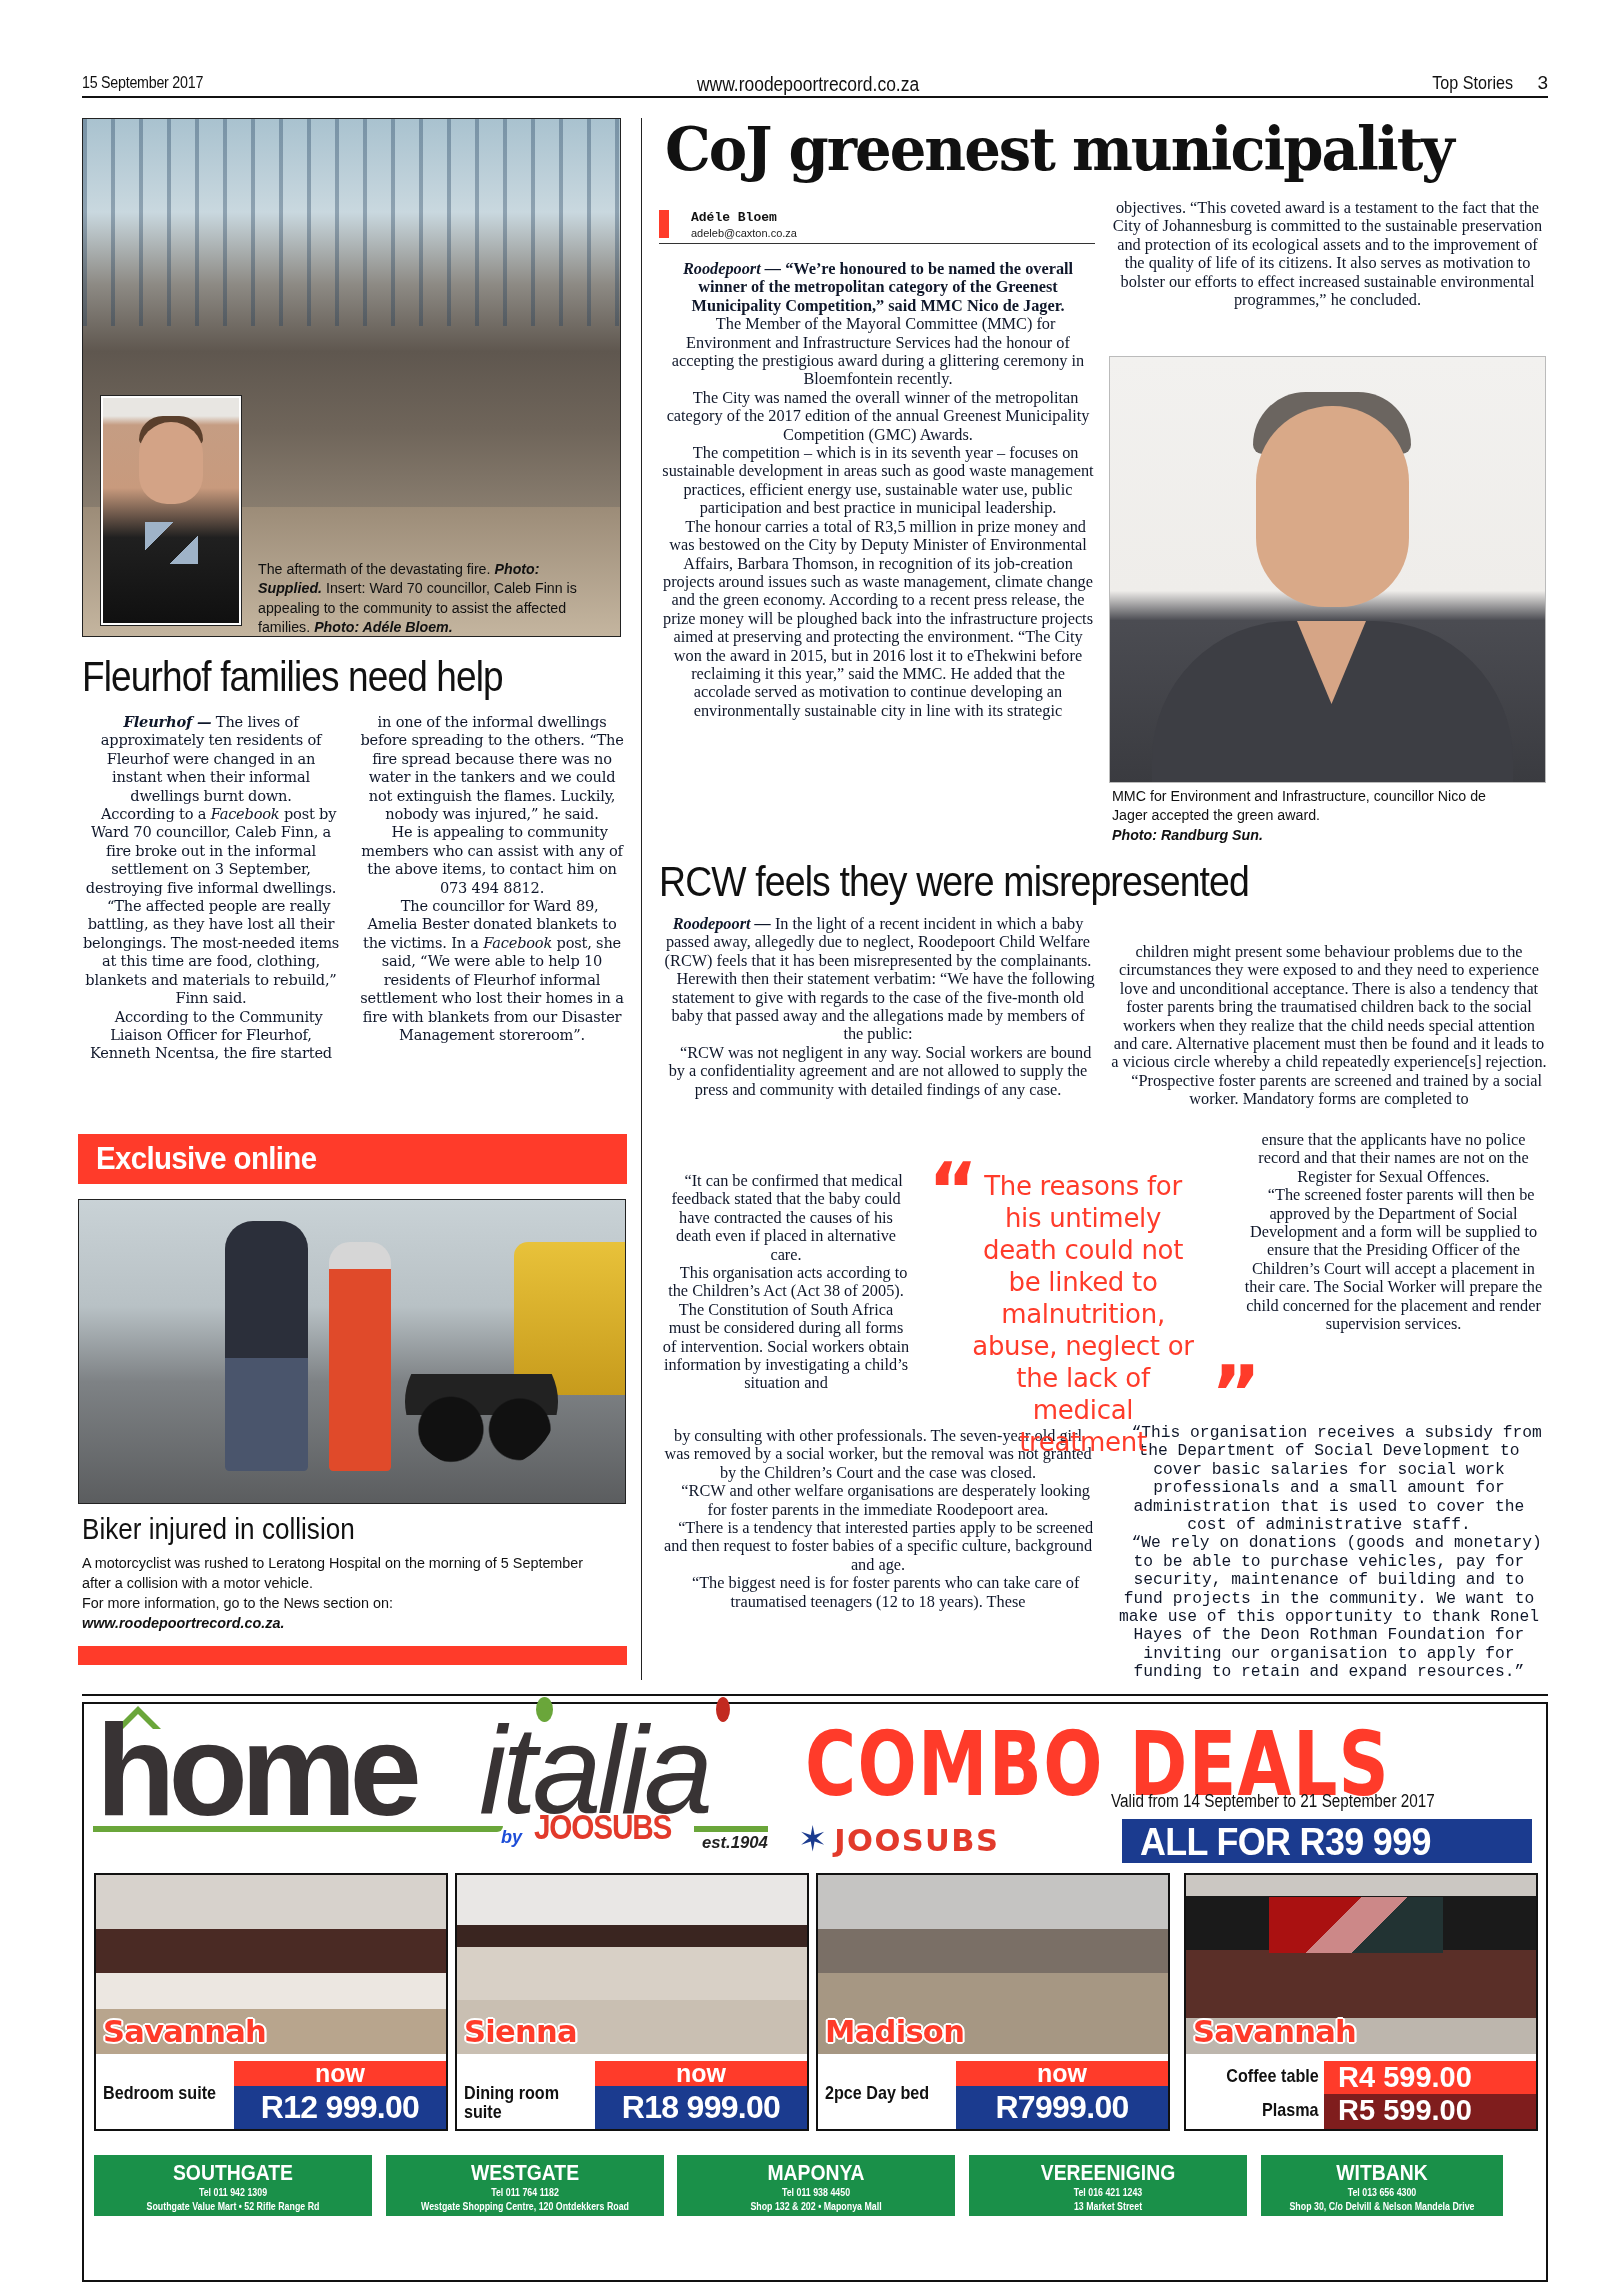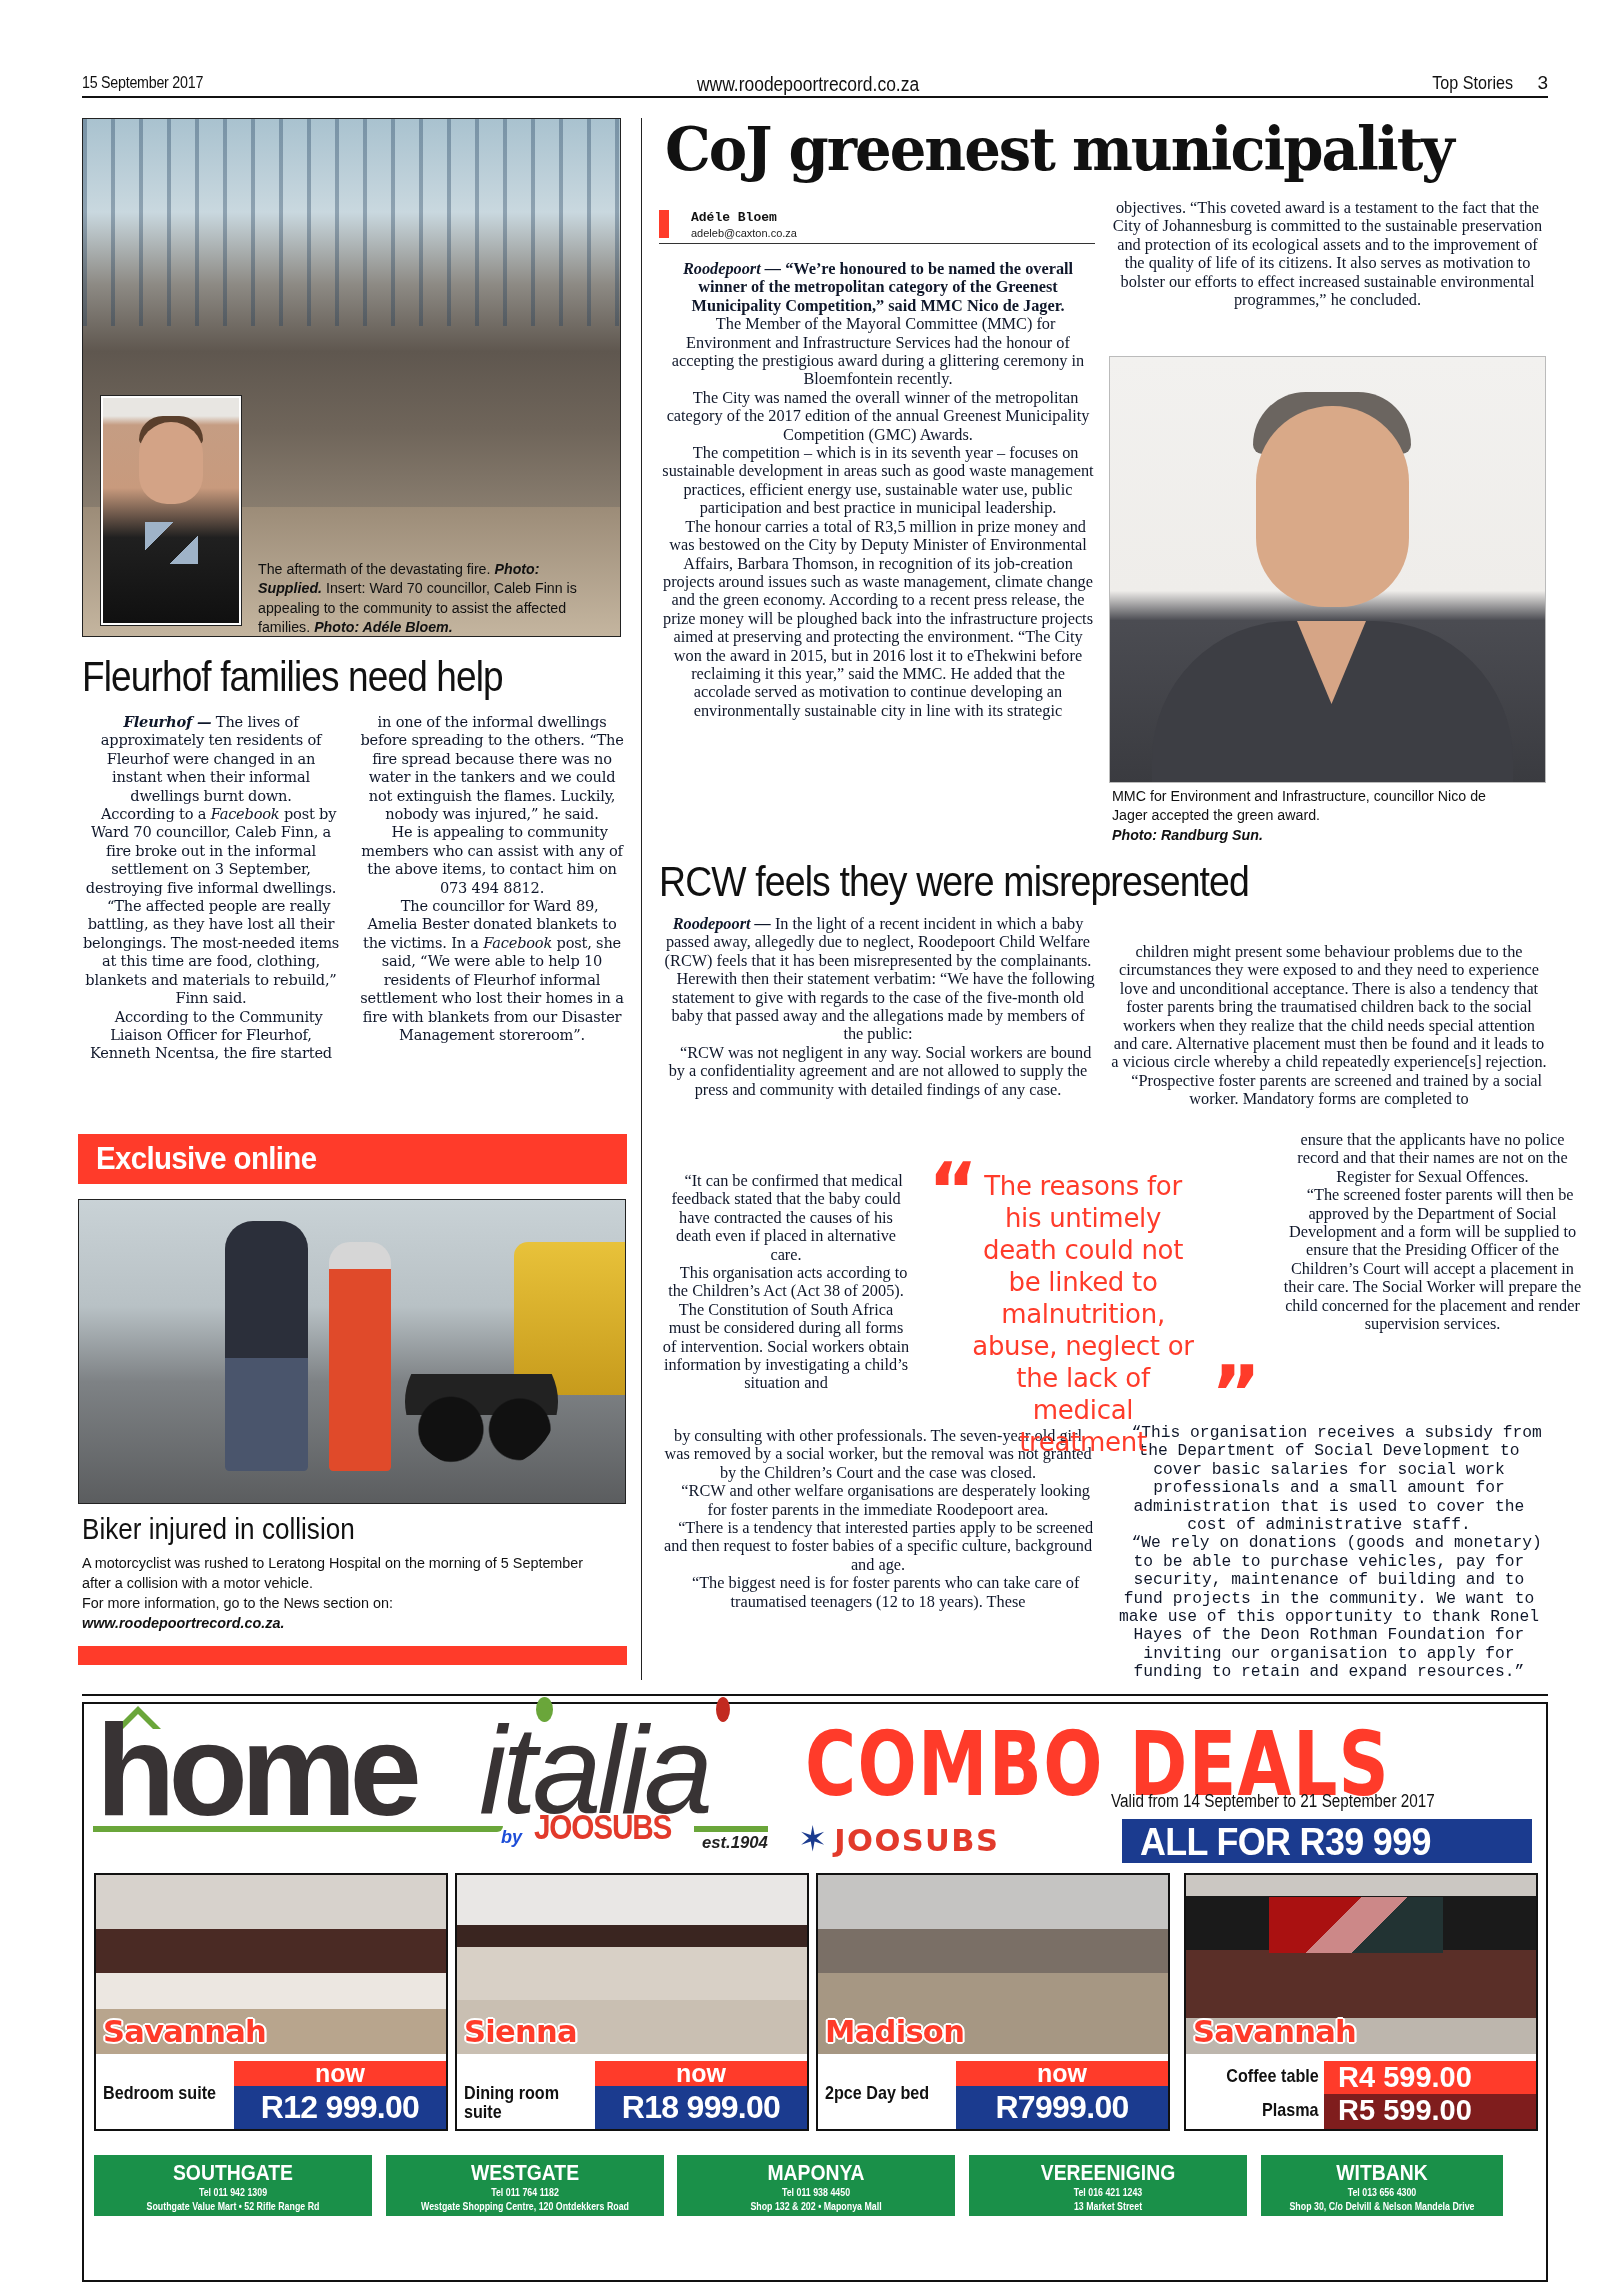--- a/index.html
+++ b/index.html
@@ -217,21 +217,21 @@
   <p class="first">by consulting with other professionals. The seven-year old girl was removed by a social worker, but the removal was not granted by the Children’s Court and the case was closed.</p>
   <p>“RCW and other welfare organisations are desperately looking for foster parents in the immediate Roodepoort area.</p>
   <p>“There is a tendency that interested parties apply to be screened and then request to foster babies of a specific culture, background and age.</p>
   <p>“The biggest need is for foster parents who can take care of traumatised teenagers (12 to 18 years). These</p>
 </div>
 
 <div class="abs body-text" style="left:1111px; top:943px; width:436px;">
   <p class="first">children might present some behaviour problems due to the circumstances they were exposed to and they need to experience love and unconditional acceptance. There is also a tendency that foster parents bring the traumatised children back to the social workers when they realize that the child needs special attention and care. Alternative placement must then be found and it leads to a vicious circle whereby a child repeatedly experience[s] rejection.</p>
   <p>“Prospective foster parents are screened and trained by a social worker. Mandatory forms are completed to</p>
 </div>
-<div class="abs body-text" style="left:1240px; top:1131px; width:307px;margin-left:39px;">
+<div class="abs body-text" style="left:1240px; top:1131px; width:307px;">
   <p class="first">ensure that the applicants have no police record and that their names are not on the Register for Sexual Offences.</p>
   <p>“The screened foster parents will then be approved by the Department of Social Development and a form will be supplied to ensure that the Presiding Officer of the Children’s Court will accept a placement in their care. The Social Worker will prepare the child concerned for the placement and render supervision services.</p>
 </div>
 <div class="abs body-text" style="left:1111px; top:1424px; width:436px;font-family:Liberation Mono, monospace;">
   <p>“This organisation receives a subsidy from the Department of Social Development to cover basic salaries for social work professionals and a small amount for administration that is used to cover the cost of administrative staff.</p>
   <p>“We rely on donations (goods and monetary) to be able to purchase vehicles, pay for security, maintenance of building and to fund projects in the community. We want to make use of this opportunity to thank Ronel Hayes of the Deon Rothman Foundation for inviting our organisation to apply for funding to retain and expand resources.”</p>
 </div>
 
 <div class="abs pq-open">“</div>
 <div class="abs pq-text">The reasons for his untimely death could not be linked to malnutrition, abuse, neglect or the lack of medical treatment</div>

